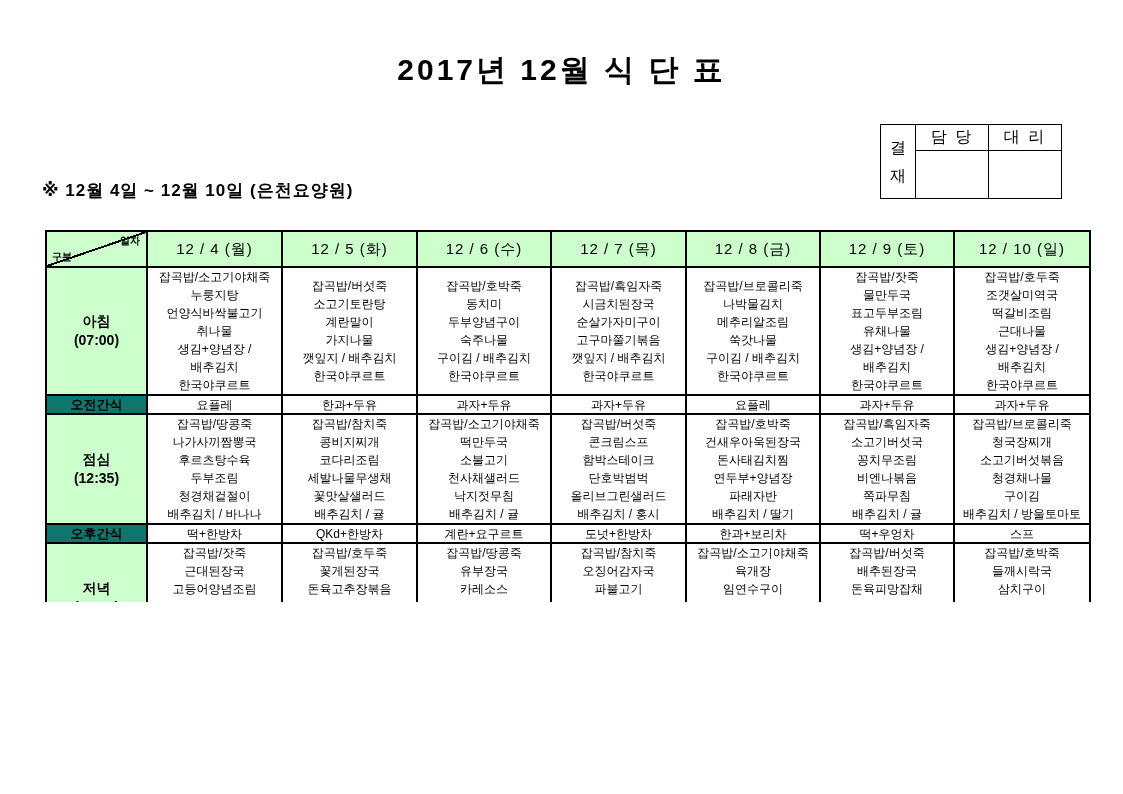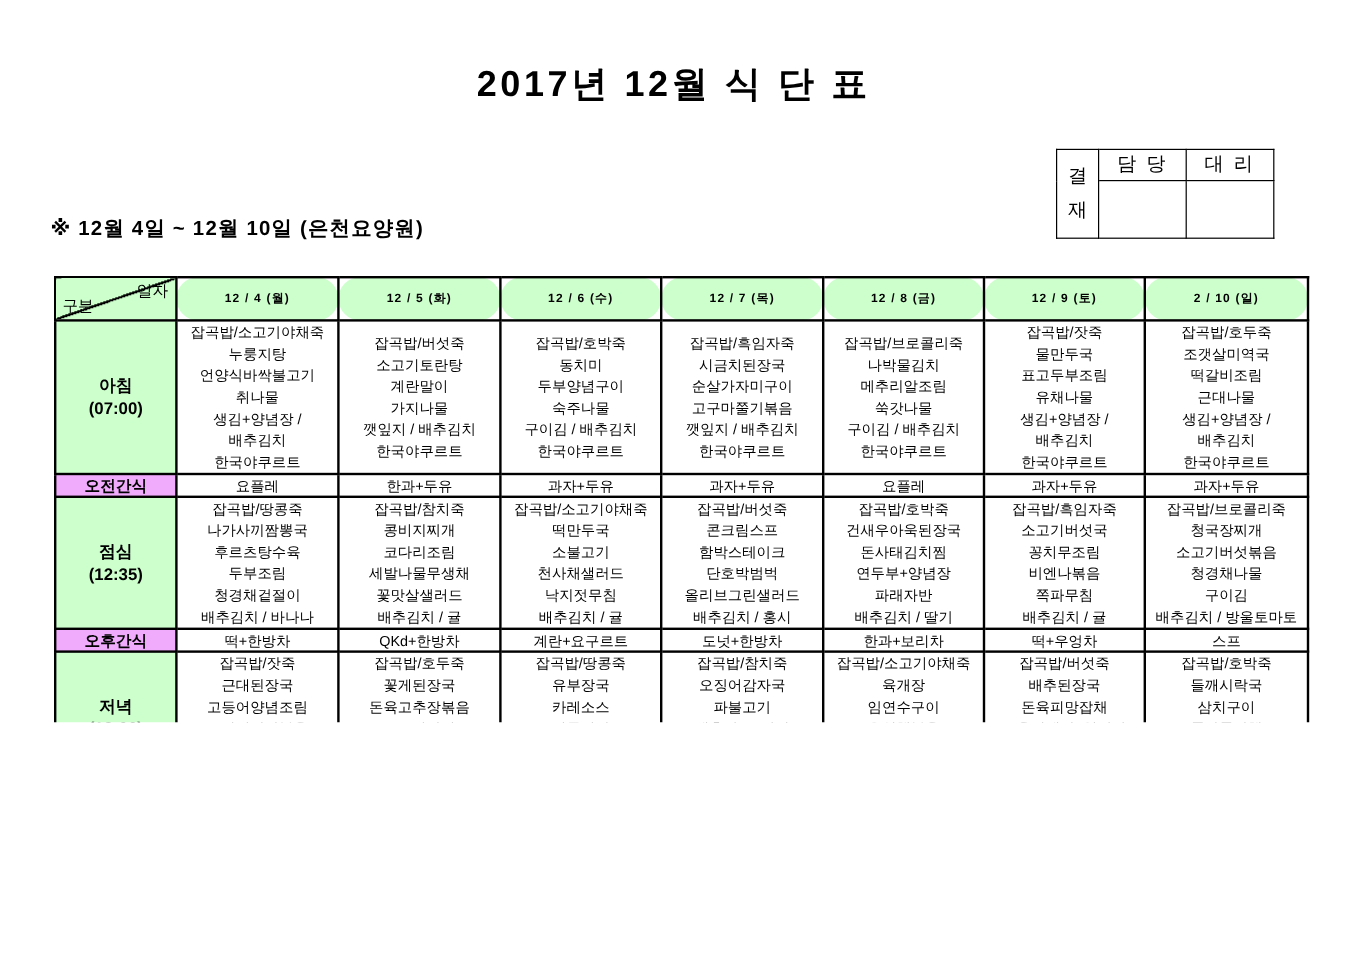--- a/index.html
+++ b/index.html
@@ -36,29 +36,29 @@
   }
   .menu th,.menu td{border:2px solid #000;padding:0;vertical-align:middle;text-align:center;}
   .green{background:#ccffcc;}
   .corner{
     position:relative;height:34px;
     background:
       linear-gradient(to bottom right,
         transparent calc(50% - 1px), #000 calc(50% - 1px),
         #000 calc(50% + 1px), transparent calc(50% + 1px)),
       #ccffcc;
-    font-size:13px;font-weight:normal;
+    font-size:10px;font-weight:bold;
   }
   .corner .c-date{position:absolute;top:2px;right:6px;}
   .corner .c-cat{position:absolute;bottom:2px;left:5px;}
-  .day-h{height:34px;font-size:10px;font-weight:bold;letter-spacing:1px;border-radius:18px;}
+  .day-h{height:34px;font-size:15px;font-weight:normal;letter-spacing:1px;}
   .row-label{font-size:14px;font-weight:bold;line-height:19px;}
   .row-label .time{display:block;font-weight:bold;}
   .row-label span{display:block;}
-  .snack-label{font-size:13px;font-weight:bold;height:17px;line-height:15px;background:#f0abfc;margin-left:27px;}
+  .snack-label{font-size:13px;font-weight:bold;height:17px;line-height:15px;background:#0f766e;margin-left:27px;}
   .menu-cell{
     font-size:12px;line-height:18px;white-space:pre-line;
     font-weight:normal;
   }
   .snack-cell{font-size:12px;line-height:14px;height:17px;white-space:pre-line;}
   .r-breakfast{height:127px;}
   .r-lunch{height:107px;}
   .r-dinner{height:106px;}
   .notes{position:absolute;top:644px;left:42px;font-size:14px;font-weight:bold;}
   .notes div{margin-bottom:4px;letter-spacing:0.5px;}
@@ -103,21 +103,21 @@
         <th class="corner">
           <span class="c-date">일자</span>
           <span class="c-cat">구분</span>
         </th>
         <th class="day-h green">12 / 4 (월)</th>
         <th class="day-h green">12 / 5 (화)</th>
         <th class="day-h green">12 / 6 (수)</th>
         <th class="day-h green">12 / 7 (목)</th>
         <th class="day-h green">12 / 8 (금)</th>
         <th class="day-h green">12 / 9 (토)</th>
-        <th class="day-h green">2 / 10 (일)</th>
+        <th class="day-h green">12 / 10 (일)</th>
       </tr>
 
       <tr class="r-breakfast">
         <th class="row-label green">
           <span>아침</span>
           <span class="time">(07:00)</span>
         </th>
         <td class="menu-cell">잡곡밥/소고기야채죽
 누룽지탕
 언양식바싹불고기

